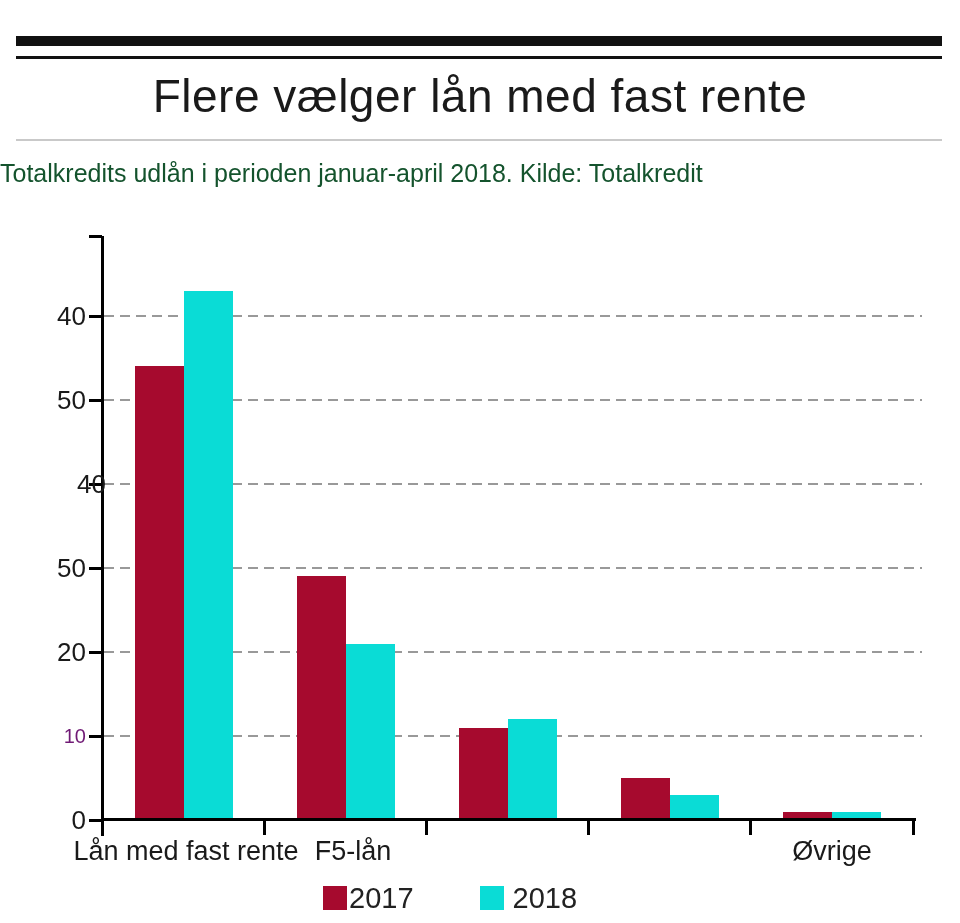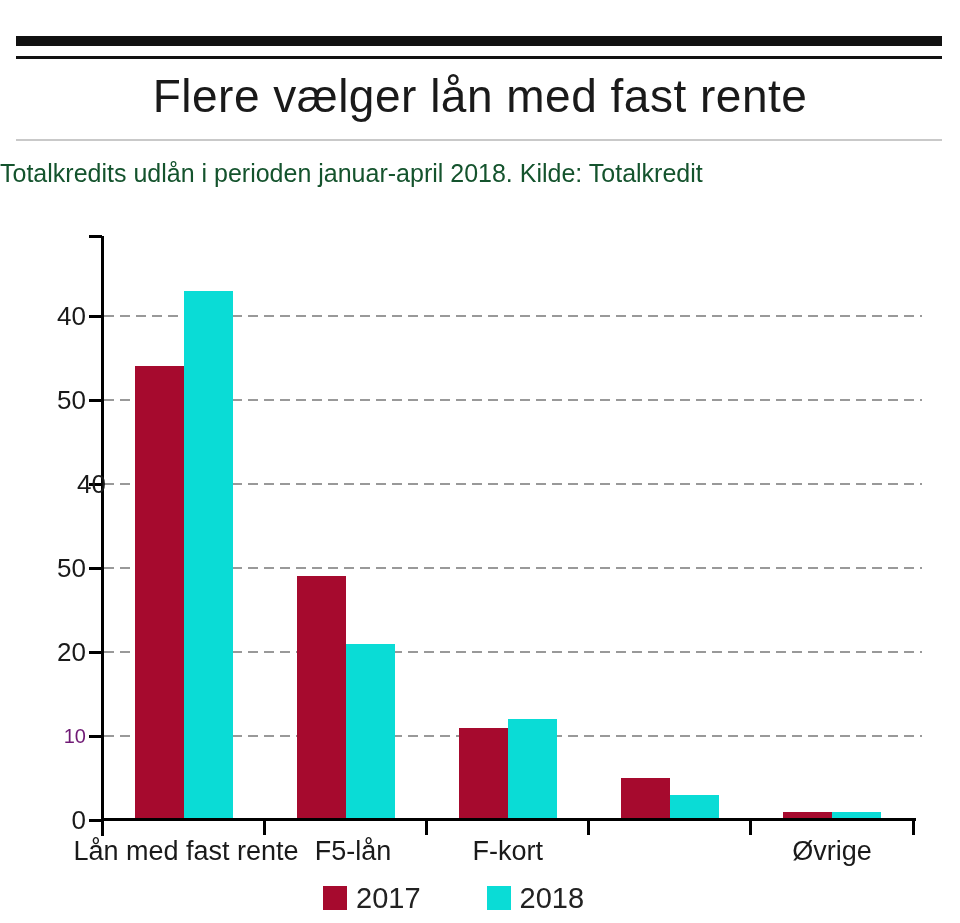--- a/index.html
+++ b/index.html
@@ -44,21 +44,20 @@
       <div style="position: absolute; left: 104px; top: 391px; width: 818px; height: 2px; background: repeating-linear-gradient(90deg, rgb(153, 153, 153) 0px, rgb(153, 153, 153) 10px, transparent 10px, transparent 16px);"></div>
       <div style="position: absolute; left: 104px; top: 307px; width: 818px; height: 2px; background: repeating-linear-gradient(90deg, rgb(153, 153, 153) 0px, rgb(153, 153, 153) 10px, transparent 10px, transparent 16px);"></div>
       <div style="position: absolute; left: 134.55px; top: 358.4px; width: 49px; height: 453.6px; background: rgb(166, 10, 46);"></div>
       <div style="position: absolute; left: 183.55px; top: 282.8px; width: 49px; height: 529.2px; background: rgb(10, 220, 214);"></div>
       <div style="position: absolute; left: 36px; top: 827px; width: 300px; text-align: center; font-size: 27px; line-height: 32px; color: rgb(26, 26, 26);">Lån med fast rente</div>
       <div style="position: absolute; left: 296.65px; top: 568.4px; width: 49px; height: 243.6px; background: rgb(166, 10, 46);"></div>
       <div style="position: absolute; left: 345.65px; top: 635.6px; width: 49px; height: 176.4px; background: rgb(10, 220, 214);"></div>
       <div style="position: absolute; left: 203px; top: 827px; width: 300px; text-align: center; font-size: 27px; line-height: 32px; color: rgb(26, 26, 26);">F5-lån</div>
       <div style="position: absolute; left: 458.75px; top: 719.6px; width: 49px; height: 92.4px; background: rgb(166, 10, 46);"></div>
       <div style="position: absolute; left: 507.75px; top: 711.2px; width: 49px; height: 100.8px; background: rgb(10, 220, 214);"></div>
-      <div style="position: absolute; left: 357.75px; top: 827px; width: 300px; text-align: center; font-size: 27px; line-height: 32px; color: rgb(26, 26, 26);">F-kort</div>
       <div style="position: absolute; left: 620.85px; top: 770px; width: 49px; height: 42px; background: rgb(166, 10, 46);"></div>
       <div style="position: absolute; left: 669.85px; top: 786.8px; width: 49px; height: 25.2px; background: rgb(10, 220, 214);"></div>
       <div style="position: absolute; left: 782.95px; top: 803.6px; width: 49px; height: 8.4px; background: rgb(166, 10, 46);"></div>
       <div style="position: absolute; left: 831.95px; top: 803.6px; width: 49px; height: 8.4px; background: rgb(10, 220, 214);"></div>
       <div style="position: absolute; left: 681.95px; top: 827px; width: 300px; text-align: center; font-size: 27px; line-height: 32px; color: rgb(26, 26, 26);">Øvrige</div>
       <div style="position: absolute; left: 101px; top: 228px; width: 3px; height: 600px; background: rgb(0, 0, 0);"></div>
       <div style="position: absolute; left: 89px; top: 227px; width: 13px; height: 3px; background: rgb(0, 0, 0);"></div>
       <div style="position: absolute; left: 89px; top: 811px; width: 13px; height: 3px; background: rgb(0, 0, 0);"></div>
       <div style="position: absolute; left: 0px; top: 797px; width: 86px; text-align: right; font-size: 26px; line-height: 30px; color: rgb(26, 26, 26);">0</div>
       <div style="position: absolute; left: 89px; top: 727px; width: 13px; height: 3px; background: rgb(0, 0, 0);"></div>
@@ -74,21 +73,21 @@
       <div style="position: absolute; left: 89px; top: 307px; width: 13px; height: 3px; background: rgb(0, 0, 0);"></div>
       <div style="position: absolute; left: 0px; top: 293px; width: 86px; text-align: right; font-size: 26px; line-height: 30px; color: rgb(26, 26, 26);">40</div>
       <div style="position: absolute; left: 101px; top: 810px; width: 815px; height: 3px; background: rgb(0, 0, 0);"></div>
       <div style="position: absolute; left: 101px; top: 813px; width: 3px; height: 14px; background: rgb(0, 0, 0);"></div>
       <div style="position: absolute; left: 263.1px; top: 813px; width: 3px; height: 14px; background: rgb(0, 0, 0);"></div>
       <div style="position: absolute; left: 425.2px; top: 813px; width: 3px; height: 14px; background: rgb(0, 0, 0);"></div>
       <div style="position: absolute; left: 587.3px; top: 813px; width: 3px; height: 14px; background: rgb(0, 0, 0);"></div>
       <div style="position: absolute; left: 749.4px; top: 813px; width: 3px; height: 14px; background: rgb(0, 0, 0);"></div>
       <div style="position: absolute; left: 911.5px; top: 813px; width: 3px; height: 14px; background: rgb(0, 0, 0);"></div>
       <div style="position: absolute; left: 323px; top: 875px; display: flex; align-items: center; gap: 66px;">
-        <div style="position: static; display: flex; align-items: center; gap: 9px;">
+        <div style="position: static; display: flex; align-items: center; gap: 2px;">
           <div style="position: static; width: 24px; height: 24px; background: rgb(166, 10, 46);"></div>
           <div style="position: static; font-size: 29px; line-height: 30px; color: rgb(34, 34, 34);">2017</div>
         </div>
         <div style="position: static; display: flex; align-items: center; gap: 9px;">
           <div style="position: static; width: 24px; height: 24px; background: rgb(10, 220, 214);"></div>
           <div style="position: static; font-size: 29px; line-height: 30px; color: rgb(34, 34, 34);">2018</div>
         </div>
       </div>
     </div>
 </div>

